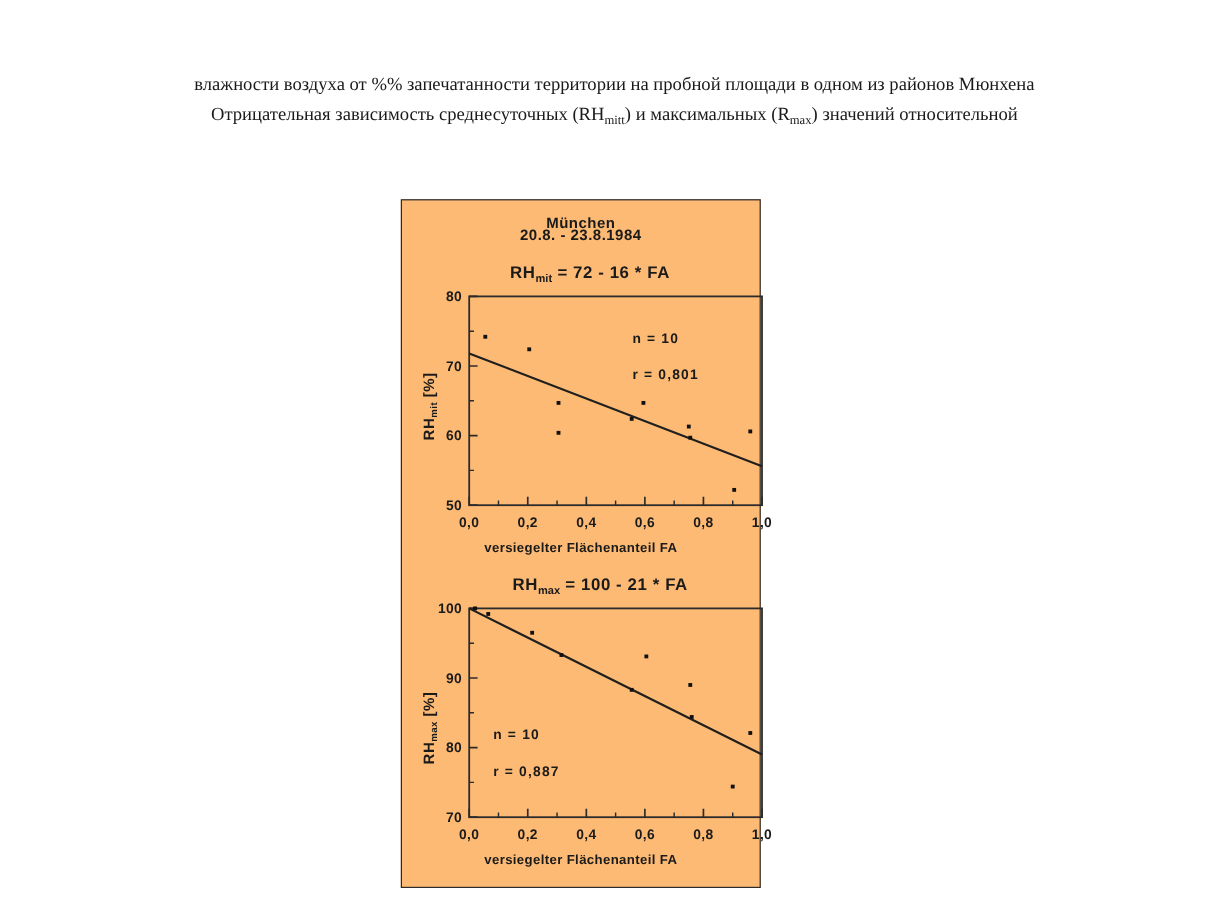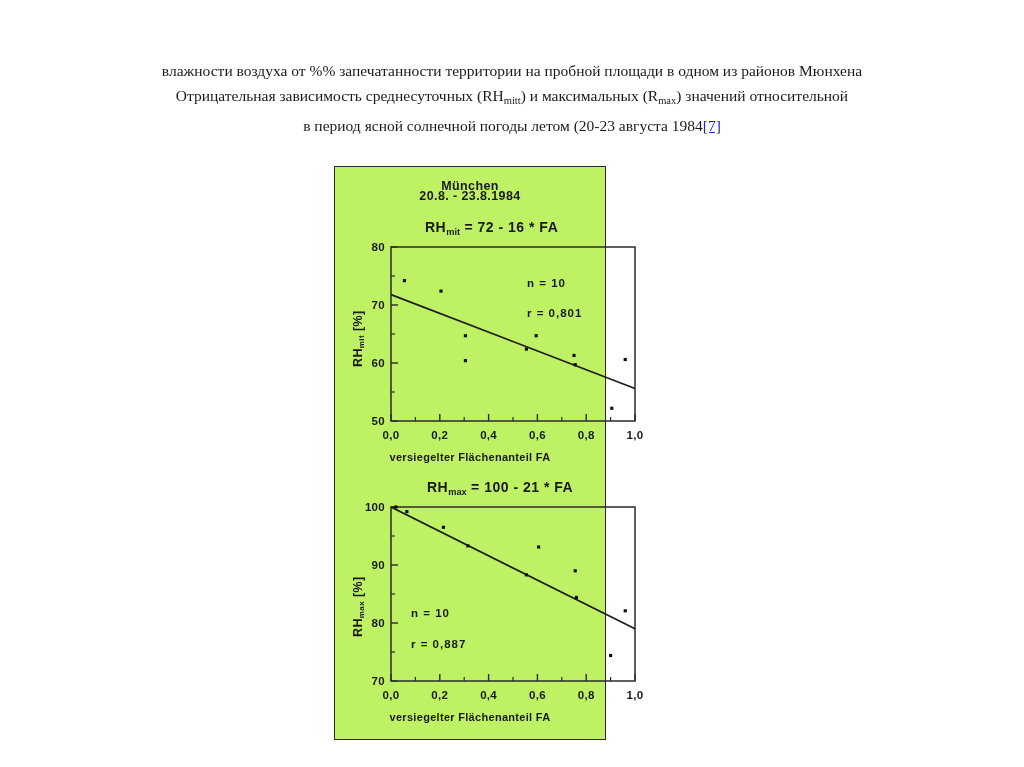--- a/index.html
+++ b/index.html
@@ -36,24 +36,24 @@
     color: #1d24c8;
     text-decoration: underline;
     cursor: pointer;
   }
 
   
   #figure {
     position: absolute;
     left: 334px;
     top: 166px;
-    width: 272px;
+    width: 300px;
     height: 574px;
     border: 1.6px solid #2c2c2c;
-    background: #bef264;
+    background: #fdba74;
     box-sizing: border-box;
   }
 
   .fig-title {
     position: absolute;
     left: 0;
     width: 100%;
     text-align: center;
     font-family: "Liberation Sans", sans-serif;
     font-weight: bold;
@@ -120,21 +120,20 @@
     fill: #1a1a1a;
     letter-spacing: 0.3px;
   }
 </style>
 </head>
 <body>
 
 <div id="caption">
   <span class="line">влажности воздуха от %% запечатанности территории на пробной площади в одном из районов Мюнхена</span>
   <span class="line"><span>Отрицательная зависимость среднесуточных (RH</span><sub>mitt</sub><span>) и максимальных (R</span><sub>max</sub><span>) значений относительной</span></span>
-  <span class="line"><span>в период ясной солнечной погоды летом (20-23 августа 1984</span><a class="ref">[7]</a></span>
 </div>
 
 <div id="figure">
 
   <div class="fig-title t1">München</div>
   <div class="fig-title t2">20.8. - 23.8.1984</div>
 
   <div class="eq" style="left:48px; top:52px;"><span>RH</span><sub>mit</sub><span> = 72 - 16 * FA</span></div>
 
   <div class="ylabel" style="left:16px; top:200px;"><span>RH</span><sub>mit</sub><span> [%]</span></div>

